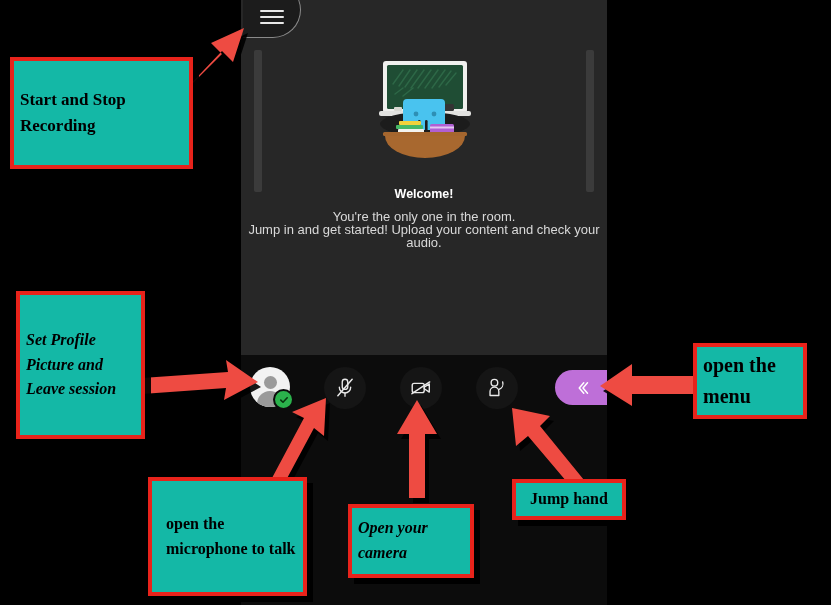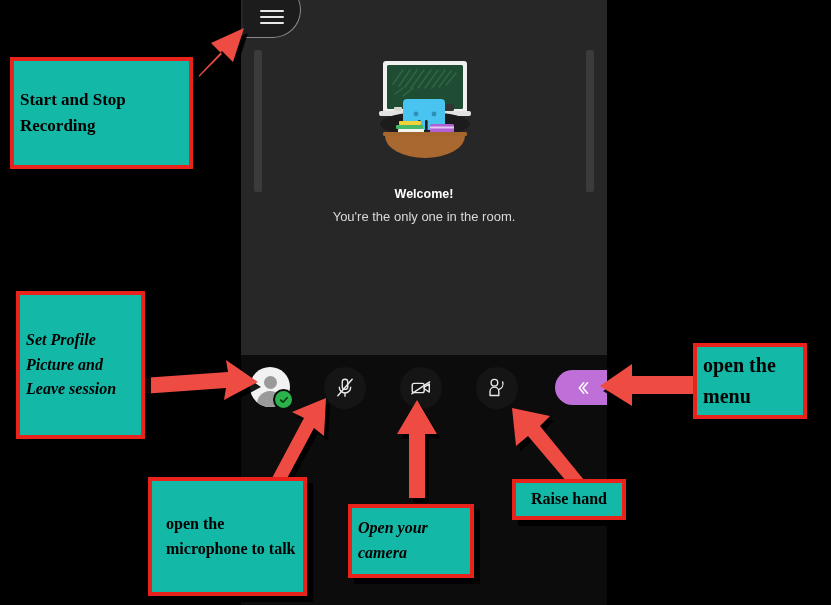--- a/index.html
+++ b/index.html
@@ -236,20 +236,21 @@
         <rect x="91" y="70" width="24" height="9" rx="1.5" fill="#b15fd4"></rect>
         <rect x="91" y="72.5" width="24" height="2" fill="#e4c7f2"></rect>
 
         <rect x="44" y="78" width="84" height="4" rx="1.5" fill="#a5662e"></rect>
         <path d="M46 82 a40 22 0 0 0 80 0 z" fill="#a8682f"></path>
       </svg>
 
       <div id="welcome-title">Welcome!</div>
       <div id="welcome-sub">
         <div>You're the only one in the room.</div>
+        <div>Jump in and get started! Upload your content and check your audio.</div>
       </div>
     </div>
   </div>
 
   <div id="control-bar">
 
     <div id="ctl-avatar" class="ctl">
       <div id="avatar-wrap">
         <div id="avatar-circle">
           <div id="avatar-head"></div>
@@ -349,18 +350,18 @@
 
 <div class="ann-box" id="ann-microphone" style="left:148px; top:477px; width:159px; height:119px; font-size:16px;padding-left:14px;">
   <span>open the microphone to talk</span>
 </div>
 
 <div class="ann-box" id="ann-camera" style="left:348px; top:504px; width:126px; height:74px; font-size:16px;font-style:italic;">
   <span>Open your camera</span>
 </div>
 
 <div class="ann-box" id="ann-raisehand" style="left:512px; top:479px; width:114px; height:41px; font-size:16px;">
-  <span>Raise hand</span>
+  <span>Jump hand</span>
 </div>
 
 <div class="ann-box" id="ann-menu" style="left:693px; top:343px; width:114px; height:76px; font-size:20px;">
   <span>open the menu</span>
 </div>
 
 </body></html>

